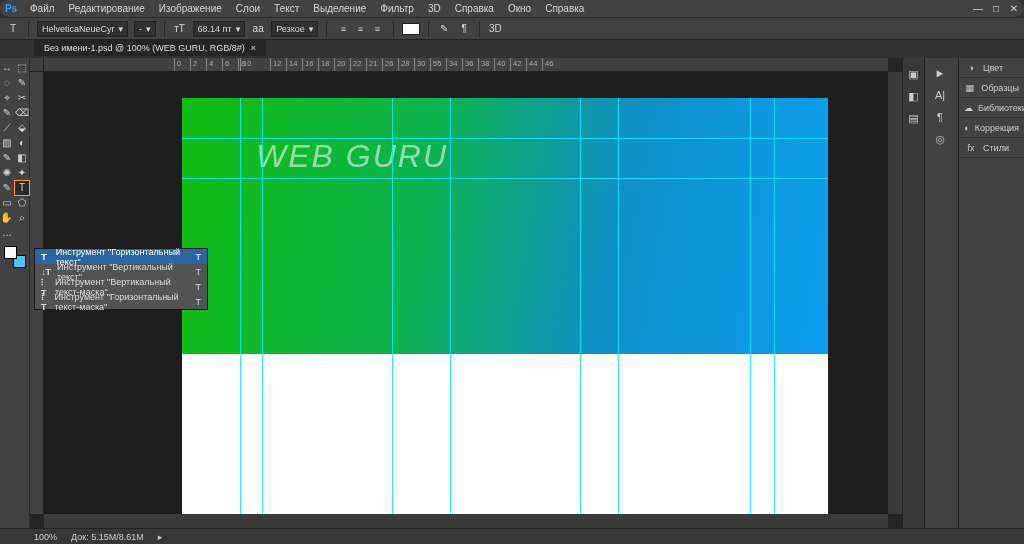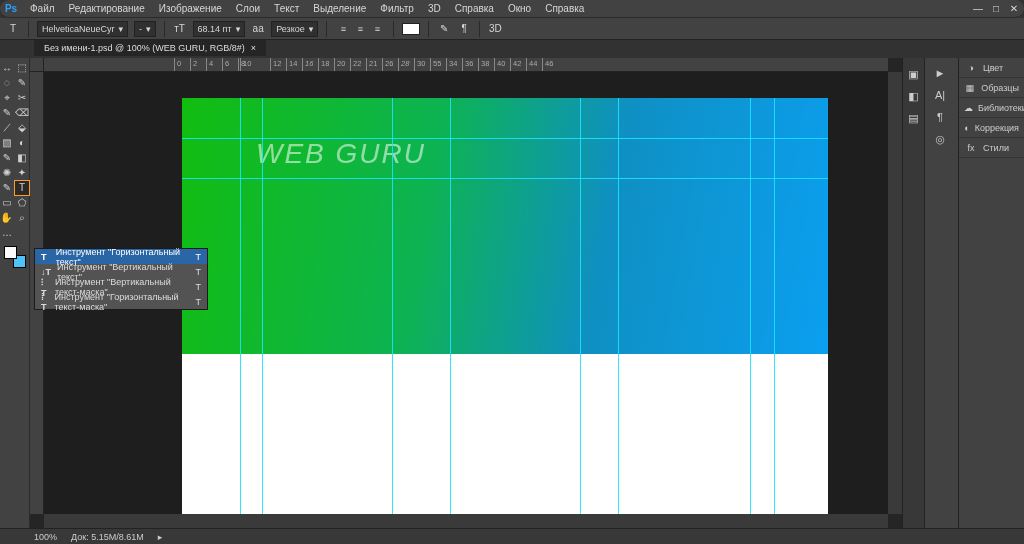--- a/index.html
+++ b/index.html
@@ -142,21 +142,21 @@
   width: 646px; height:430px;
   background: #fff;
 }
 .gradient {
   position: absolute; top: 0; left: 0; right: 0; height: 256px;
   background: linear-gradient(100deg, #12bd10 0%, #0db352 38%, #0f90c3 65%, #0b9ff0 100%);
 }
 .hero {
   position: absolute; top: 40px; left: 74px;
   font-style: italic; font-weight: 300;
-  font-size: 28px; color: rgba(255,255,255,0.55);
+  font-size: 32px; color: rgba(255,255,255,0.55);
   letter-spacing: 2px;
 }
 .guide-v { position: absolute; top: 0; bottom: 0; width: 0; border-left: 1px solid #18e4ff; opacity: .9; }
 .guide-h { position: absolute; left: 0; right: 0; height: 0; border-top: 1px solid #18e4ff; opacity: .9; }
 
 
 .sb-h { position: absolute; left: 14px; right: 14px; bottom: 0; height: 14px; background: #3a3a3a; }
 .sb-v { position: absolute; top: 14px; right: 0; bottom: 14px; width: 14px; background: #3a3a3a; }
 
 

